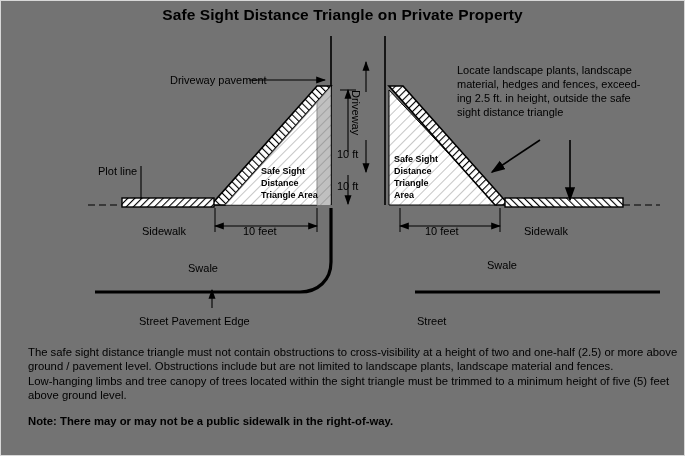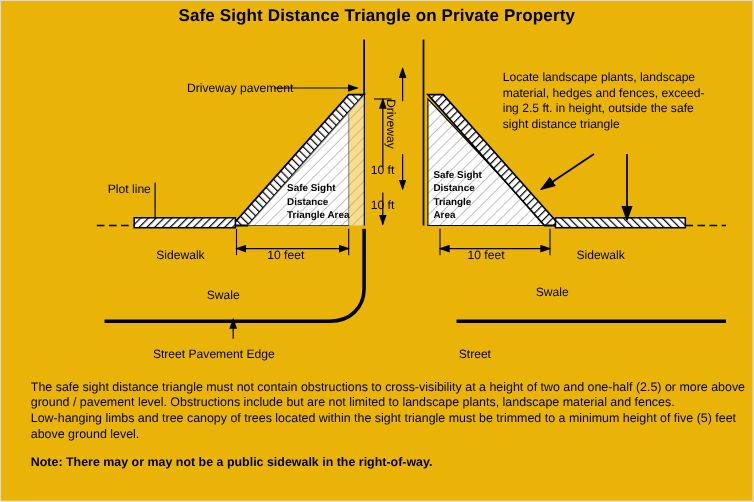--- a/index.html
+++ b/index.html
@@ -12,21 +12,21 @@
     height: 456px;
     font-family: "Liberation Sans", sans-serif;
     color: #000;
     position: relative;
     overflow: hidden;
   }
   #page {
     position: relative;
     width: 685px;
     height: 456px;
-    background: #eab308;
+    background: #737373;
   }
   .title {
     position: absolute;
     top: 6px;
     left: 0;
     width: 685px;
     text-align: center;
     font-size: 15.5px;
     font-weight: bold;
     letter-spacing: 0.1px;

